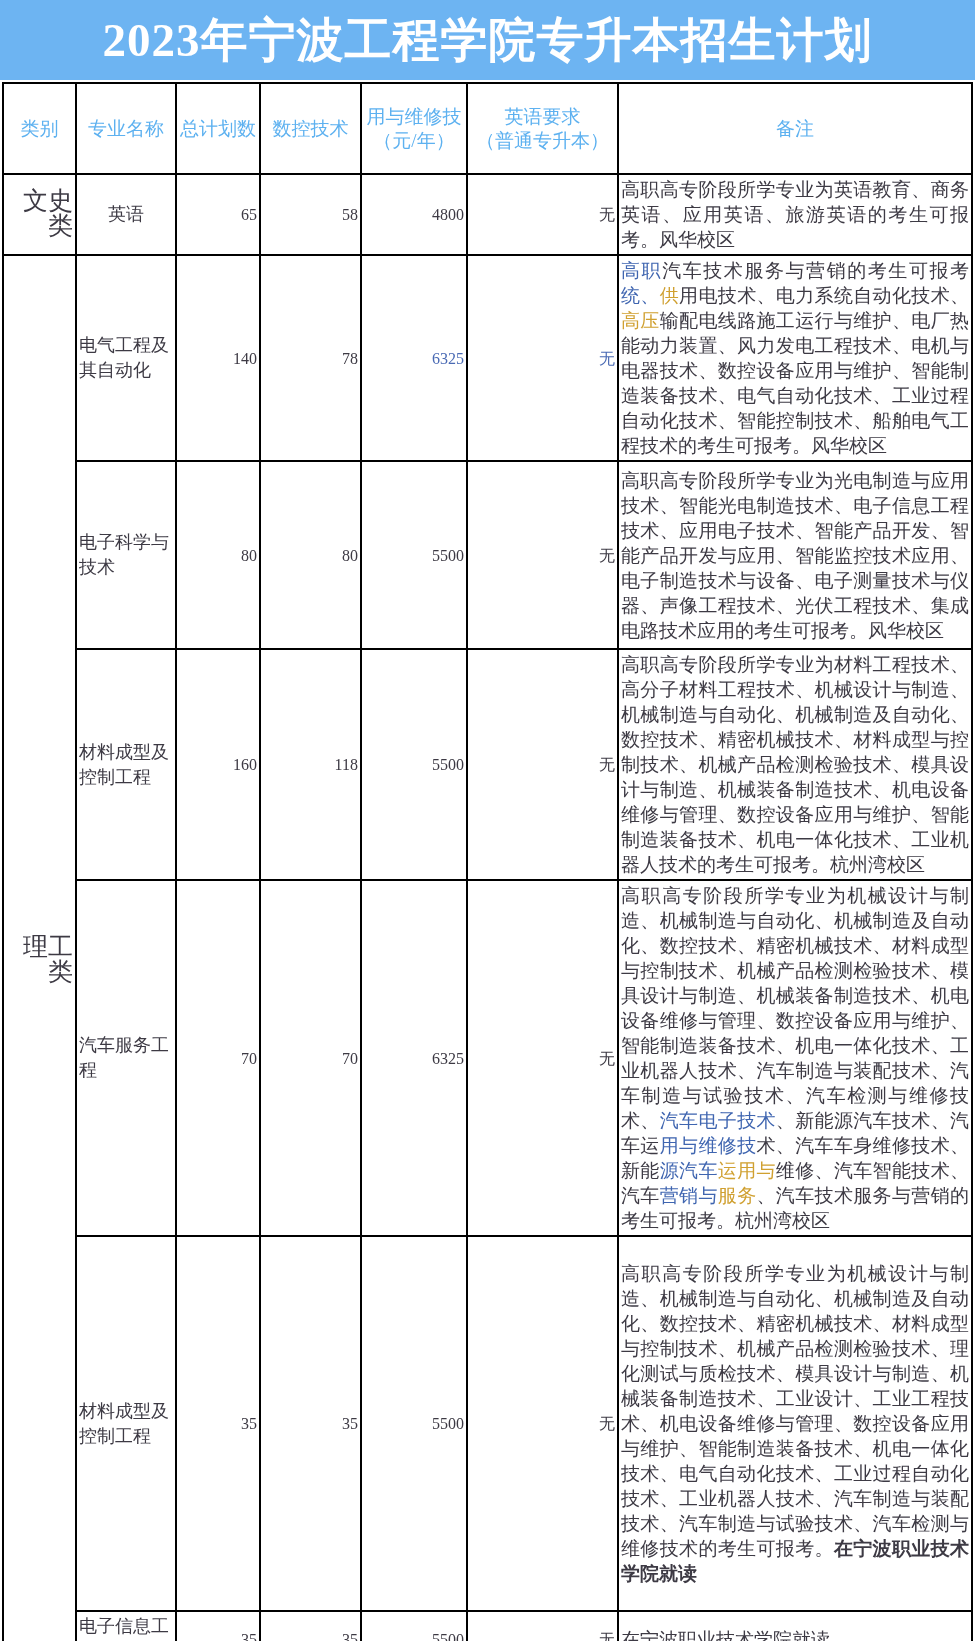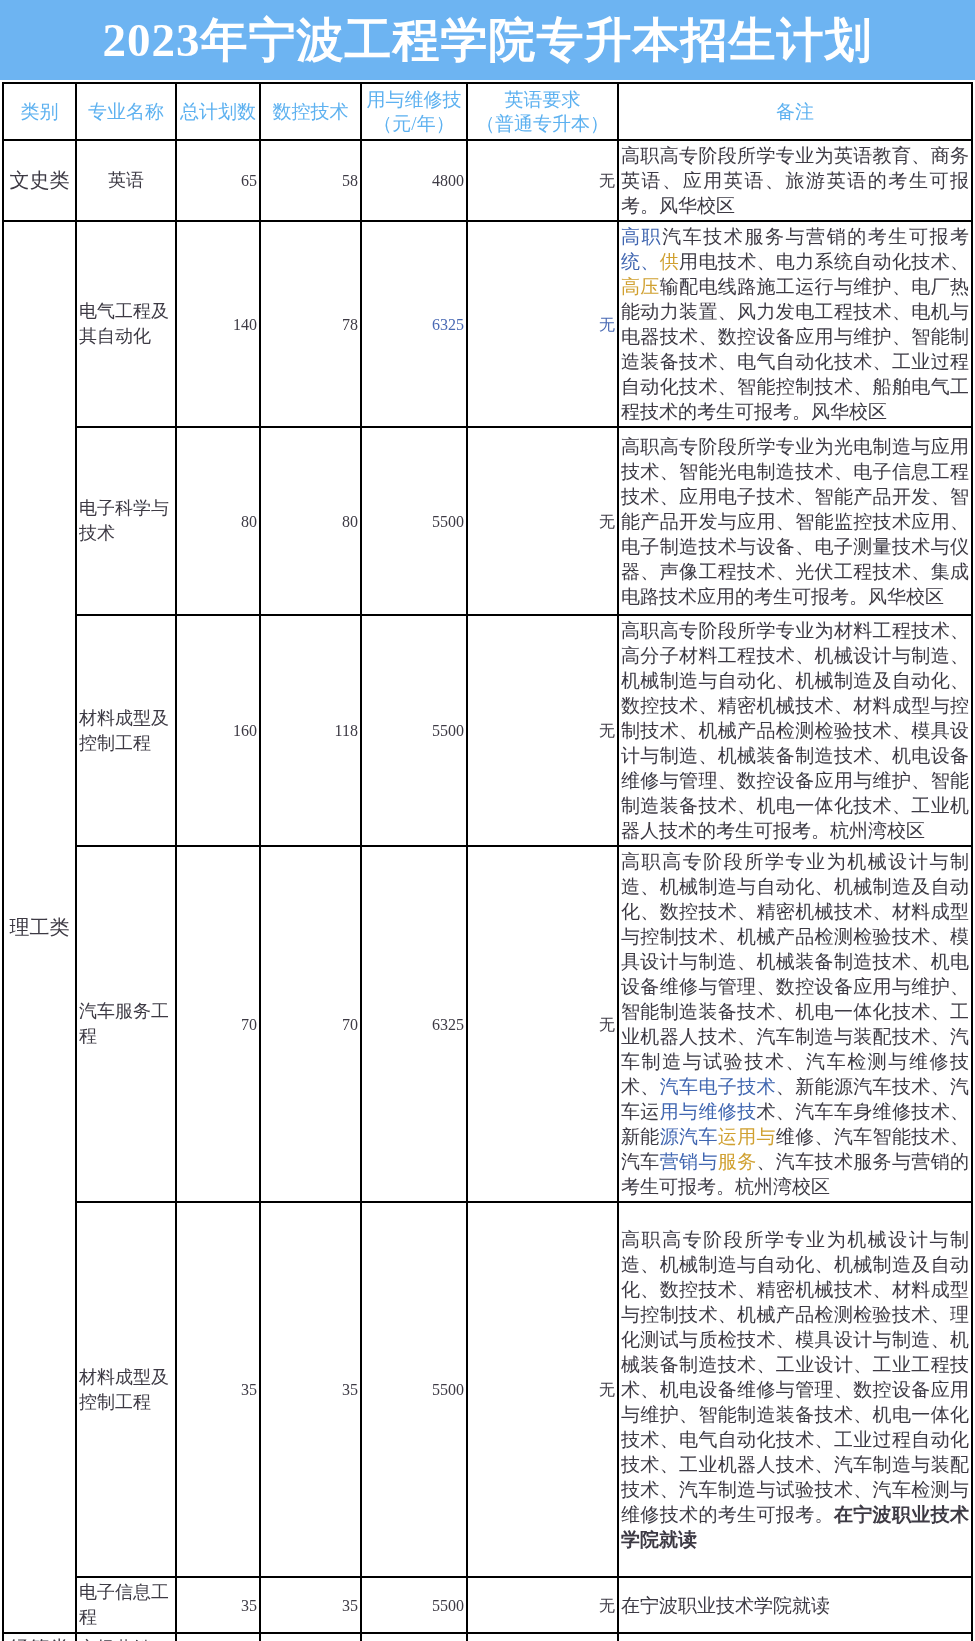--- a/index.html
+++ b/index.html
@@ -42,44 +42,45 @@
   }
   th{
     color:var(--header-text);
     font-weight:normal;
     font-size:19px;
     line-height:24px;
     text-align:center;
   }
   td{font-size:19px;line-height:25px;margin-top:40px;}
   td.cat{
-    text-align:center;
-    font-size:20px;
+    text-align:right;
+    font-size:25px;
     padding:2px 1px;
+    font-family:Liberation Mono, monospace;
   }
   td.major{
     text-align:left;
     font-size:18px;
     line-height:25px;
     padding:2px 2px 2px 5px;
     border-radius:10px;
   }
   td.major.center{text-align:center;}
   td.num{text-align:right;font-size:16px;}
   td.remark{
     text-align:justify;
     padding:3px 4px 3px 7px;
     font-size:19px;
     line-height:25px;
   }
   td.accent{color:var(--accent-blue);}
   .seg-blue{color:var(--highlight-blue);}
   .seg-gold{color:var(--highlight-gold);}
   .seg-bold{font-weight:bold;}
-  tr.hH{height:57px;border-radius:25px;}
+  tr.hH{height:91px;border-radius:25px;}
   tr.h1{height:60px;}
   tr.h2{height:203px;}
   tr.h3{height:188px;}
   tr.h4{height:210px;}
   tr.h5{height:349px;}
   tr.h6{height:375px;}
   tr.h7{height:51px;}
   tr.h8{height:29px;}
 </style>
 </head>

